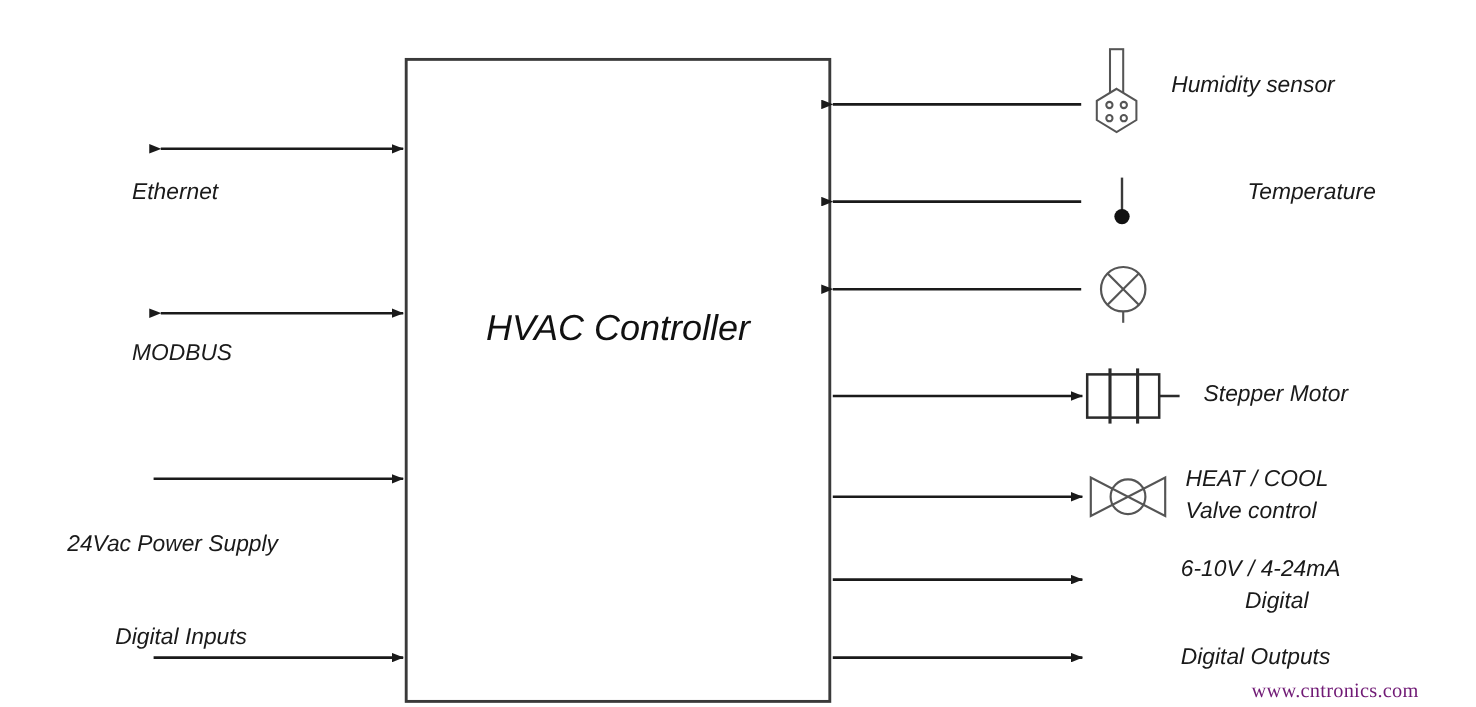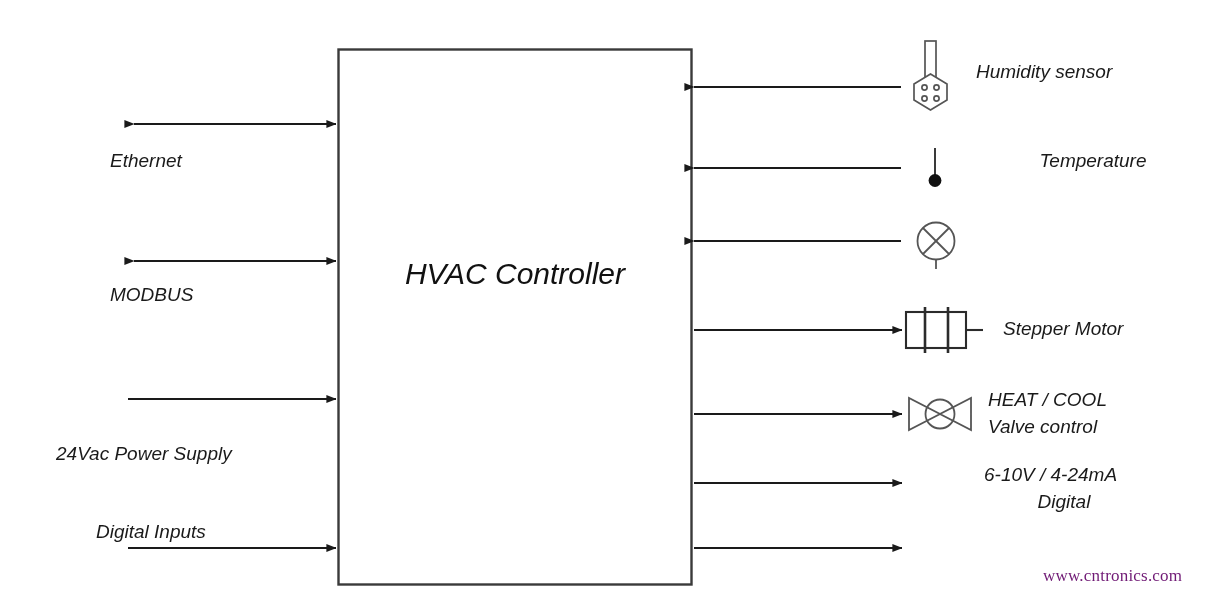--- a/index.html
+++ b/index.html
@@ -143,16 +143,17 @@
 
 
   <div class="txt label-right t-left" style="left:1003px; top:318px; width:230px;">Stepper Motor</div>
 
   <div class="txt label-right t-left" style="left:988px; top:389px; width:230px;">HEAT / COOL</div>
   <div class="txt label-right t-left" style="left:988px; top:416px; width:230px;">Valve control</div>
 
   <div class="txt label-right t-left" style="left:984px; top:464px; width:230px;">6-10V / 4-24mA</div>
   <div class="txt label-right t-center" style="left:984px; top:491px; width:160px;">Digital</div>
 
+  <div class="txt label-right t-left" style="left:984px; top:537px; width:230px;">Digital Outputs</div>
 
   <div class="watermark" style="left:1043px; top:566px;">www.cntronics.com</div>
 
 </div>
 
 </body></html>

